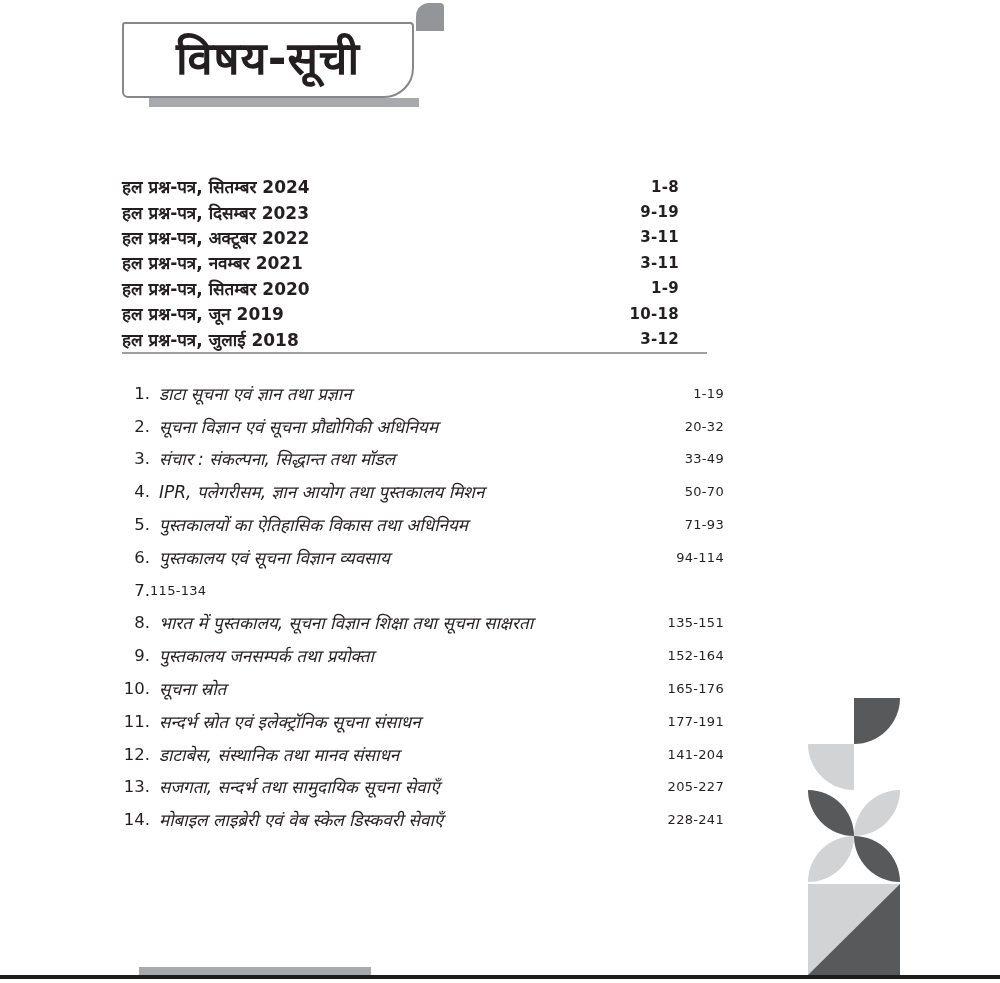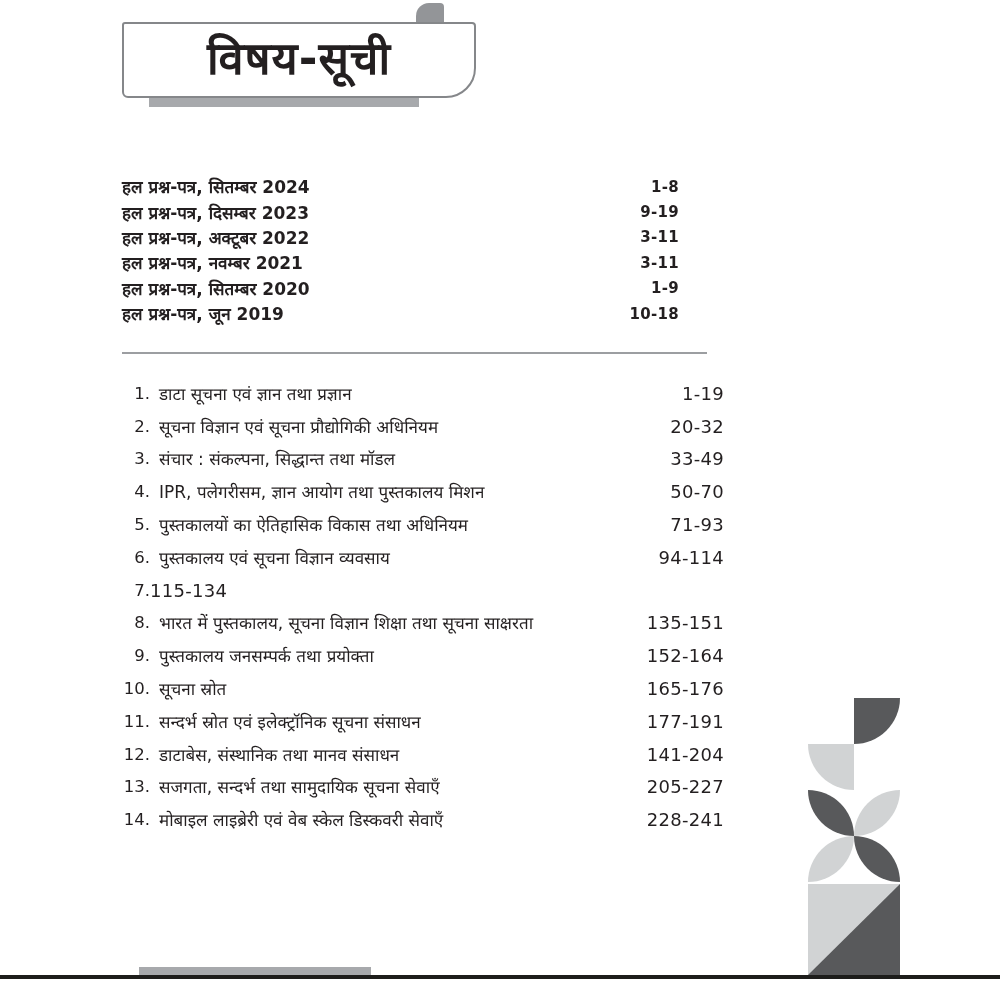--- a/index.html
+++ b/index.html
@@ -7,21 +7,21 @@
     position:relative; width:1000px; height:983px; background:#ffffff;
     font-family:"DejaVu Sans", sans-serif; color:#231f20; overflow:hidden;
   }
 
   
   .title-fold {
     position:absolute; left:416px; top:3px; width:28px; height:28px;
     background:#939598; border-radius:13px 4px 0 0;
   }
   .title-box {
-    position:absolute; left:122px; top:22px; width:354px; height:76px;
+    position:absolute; left:122px; top:22px; width:292px; height:76px;
     background:#ffffff; border:2px solid #85878a; box-sizing:border-box;
     border-radius:3px 4px 30px 6px;
     display:flex; align-items:center; justify-content:center;
   }
   .title-text { font-size:45px; font-weight:bold; letter-spacing:1px; line-height:1; padding-bottom:4px; }
   .title-shadow {
     position:absolute; left:149px; top:98px; width:270px; height:9px; background:#a7a9ac;
   }
 
   
@@ -31,22 +31,22 @@
     height:25.4px; font-weight:bold; font-size:17px; white-space:nowrap;
   }
   .paper-pages { font-size:15px; letter-spacing:0.3px; }
 
   .divider { position:absolute; left:122px; top:352px; width:585px; height:2px; background:#9c9ea1; }
 
   
   .chapters { position:absolute; left:120px; top:377px; width:604px; }
   .chapter-row { display:flex; align-items:center; height:32.8px; font-size:17px; white-space:nowrap; }
   .chapter-num { flex:none; width:30px; text-align:right; font-size:16.5px; }
-  .chapter-title { flex:1; padding-left:9px; overflow:hidden; }
-  .chapter-pages { flex:none; font-size:18px; letter-spacing:0.3px; }
+  .chapter-title { flex:1; padding-left:9px; overflow:hidden;font-style:italic; }
+  .chapter-pages { flex:none; font-size:13px; letter-spacing:0.3px; }
 
   
   .motif-cell { position:absolute; width:46px; height:46px; }
   .m-dark  { background:#58595b; }
   .m-light { background:#d1d3d4; }
   .q-top      { left:854px; top:698px; border-radius:0 0 100% 0; }
   .q-second   { left:808px; top:744px; border-radius:0 0 0 100%; }
   .leaf-d1    { left:808px; top:790px; border-radius:0 100% 0 100%; }
   .leaf-l1    { left:854px; top:790px; border-radius:100% 0 100% 0; }
   .leaf-l2    { left:808px; top:836px; border-radius:100% 0 100% 0; }
@@ -89,20 +89,24 @@
       <span>हल प्रश्न-पत्र, नवम्बर 2021</span>
       <span class="paper-pages">3-11</span>
     </div>
     <div class="paper-row">
       <span>हल प्रश्न-पत्र, सितम्बर 2020</span>
       <span class="paper-pages">1-9</span>
     </div>
     <div class="paper-row">
       <span>हल प्रश्न-पत्र, जून 2019</span>
       <span class="paper-pages">10-18</span>
+    </div>
+    <div class="paper-row">
+      <span>हल प्रश्न-पत्र, जुलाई 2018</span>
+      <span class="paper-pages">3-12</span>
     </div>
   </div>
 
   <div class="divider"></div>
 
   <div class="chapters">
     <div class="chapter-row">
       <span class="chapter-num">1.</span>
       <span class="chapter-title">डाटा सूचना एवं ज्ञान तथा प्रज्ञान</span>
       <span class="chapter-pages">1-19</span>

